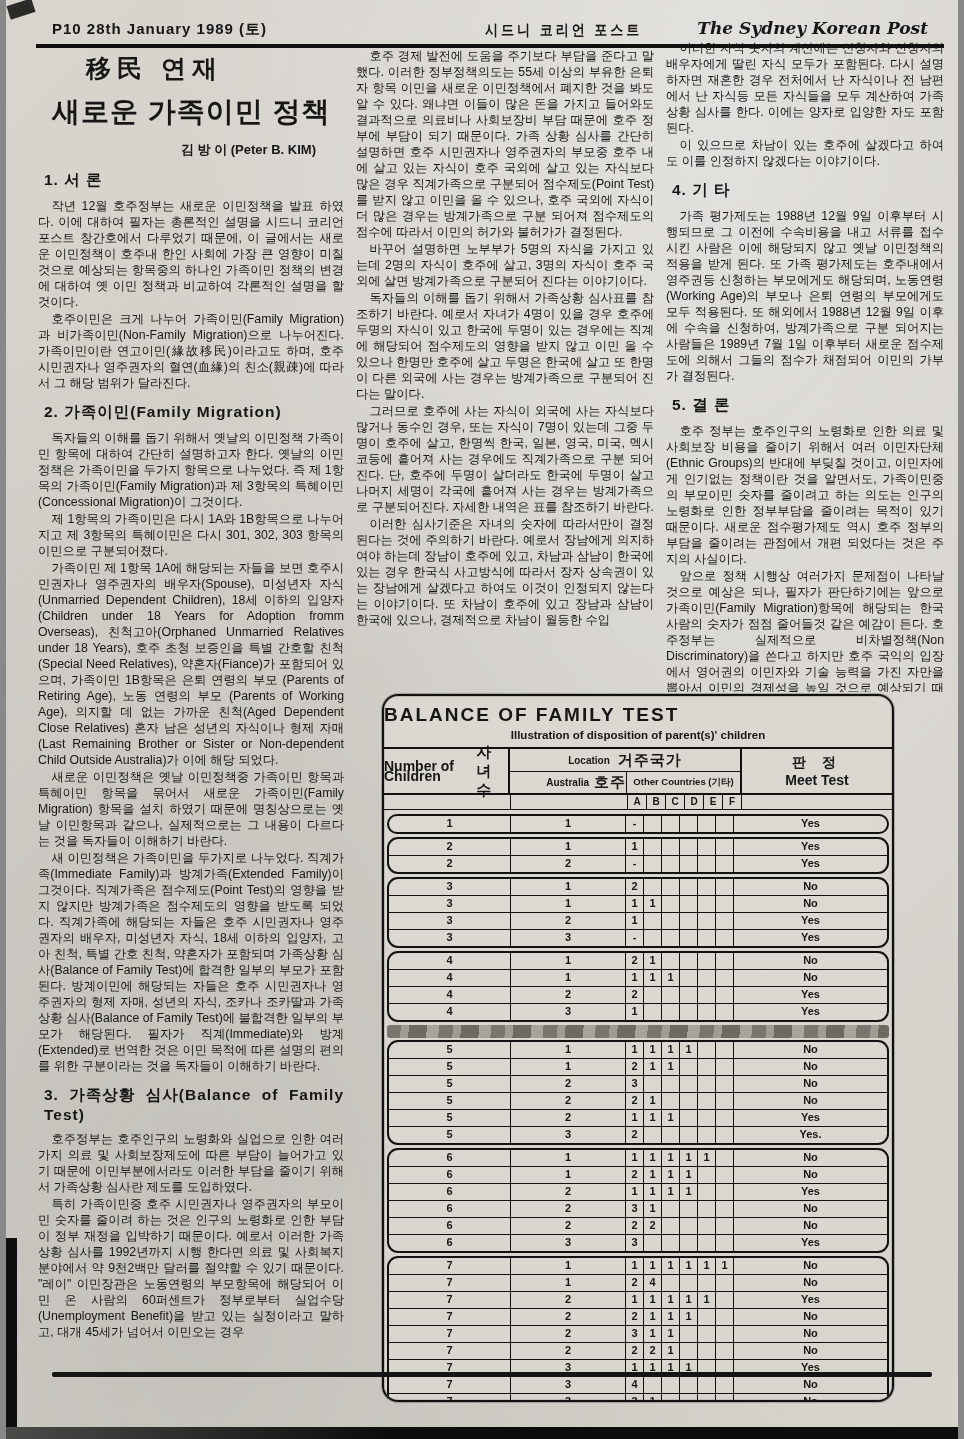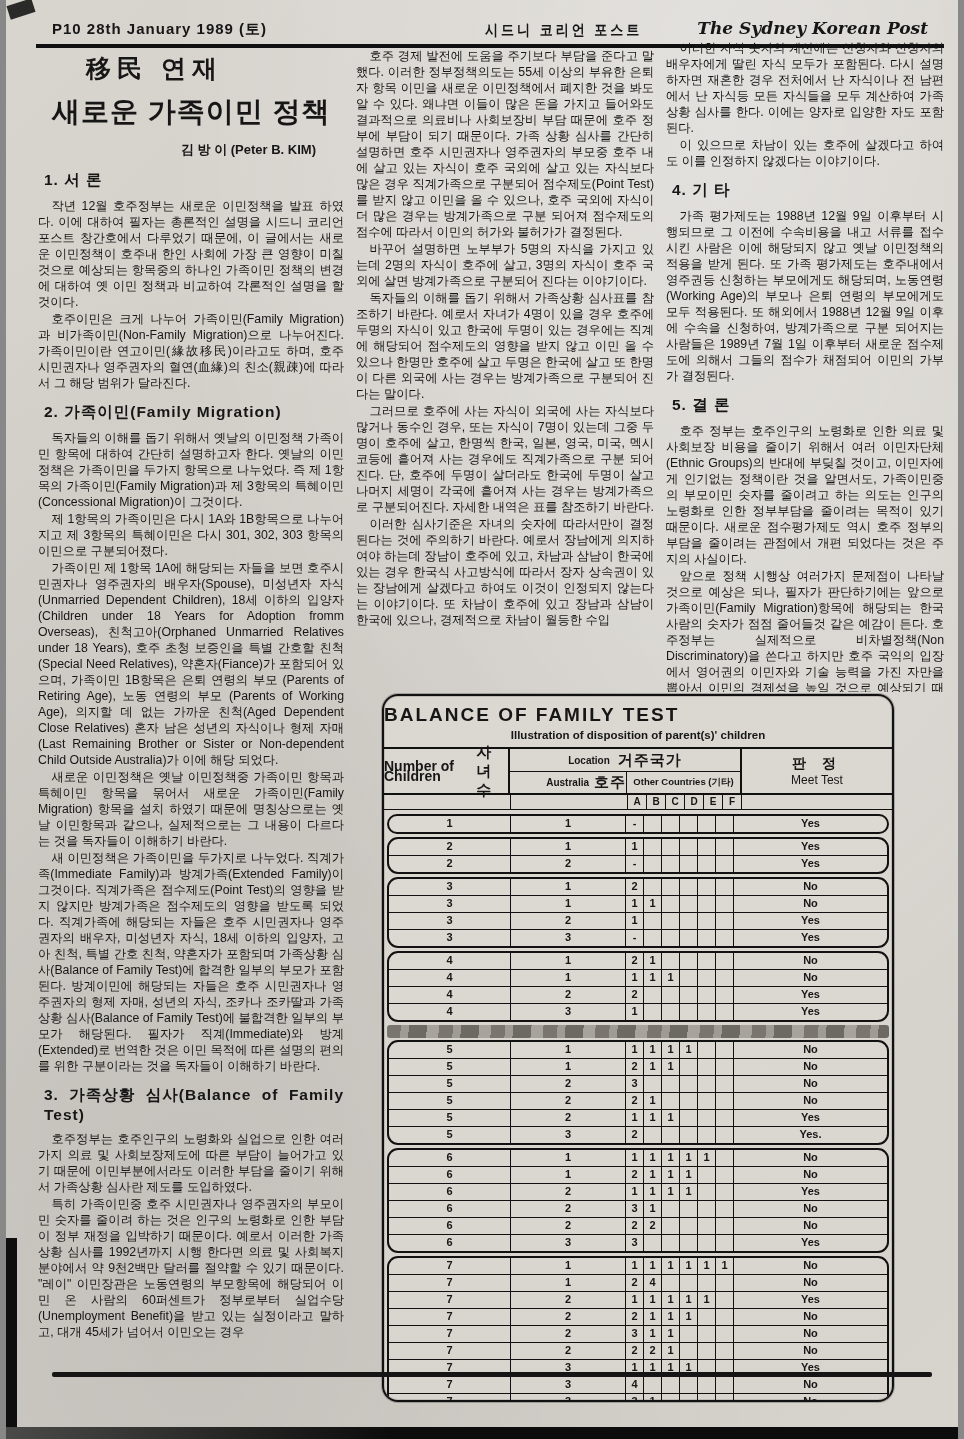--- a/index.html
+++ b/index.html
@@ -51,21 +51,21 @@
   .ko-big{font-size:15px;font-weight:bold;letter-spacing:1px;}
   .c-loc{width:230px;border-right:2px solid #111;display:flex;flex-direction:column;}
   .loc-top{height:22px;display:flex;align-items:center;justify-content:center;gap:8px;border-bottom:1px solid #111;}
   .loc-top .en{font-size:10px;font-weight:bold;}
   .loc-bot{flex:1;display:flex;}
   .loc-aus{width:116px;border-right:1px solid #111;display:flex;align-items:center;justify-content:flex-end;gap:5px;}
   .loc-aus .en{font-size:10px;font-weight:bold;}
   .loc-other{flex:1;display:flex;align-items:center;justify-content:center;font-size:9.5px;font-weight:bold;}
   .c-meet{flex:1;display:flex;flex-direction:column;align-items:center;justify-content:center;}
   .c-meet .ko{font-size:14px;font-weight:bold;letter-spacing:6px;}
-  .c-meet .en{font-size:12px;font-weight:normal;}
+  .c-meet .en{font-size:14px;font-weight:bold;}
   .bt-letters{display:flex;height:14px;border-bottom:1px solid #111;font-size:10px;font-weight:bold;}
   .bl-sp1{width:126px;border-right:1px solid #111;}
   .bl-sp2{width:116px;border-right:1px solid #111;}
   .bl-cell{width:18px;border-right:1px solid #111;text-align:center;line-height:13px;}
   .bl-rest{flex:1;}
   #tgroups{padding:2px 3px 3px 3px;}
   .tgroup{border:2px solid #111;border-radius:11px;margin:2px 0 3px 0;overflow:hidden;background:rgba(255,255,255,.06);}
   .trow{display:grid;grid-template-columns:122px 115px repeat(6,18px) 1fr;height:16px;}
   .trow.tb{border-top:1px solid #111;}
   .tcell{border-right:1px solid #111;font-size:11px;font-weight:bold;text-align:center;line-height:15px;overflow:hidden;}

